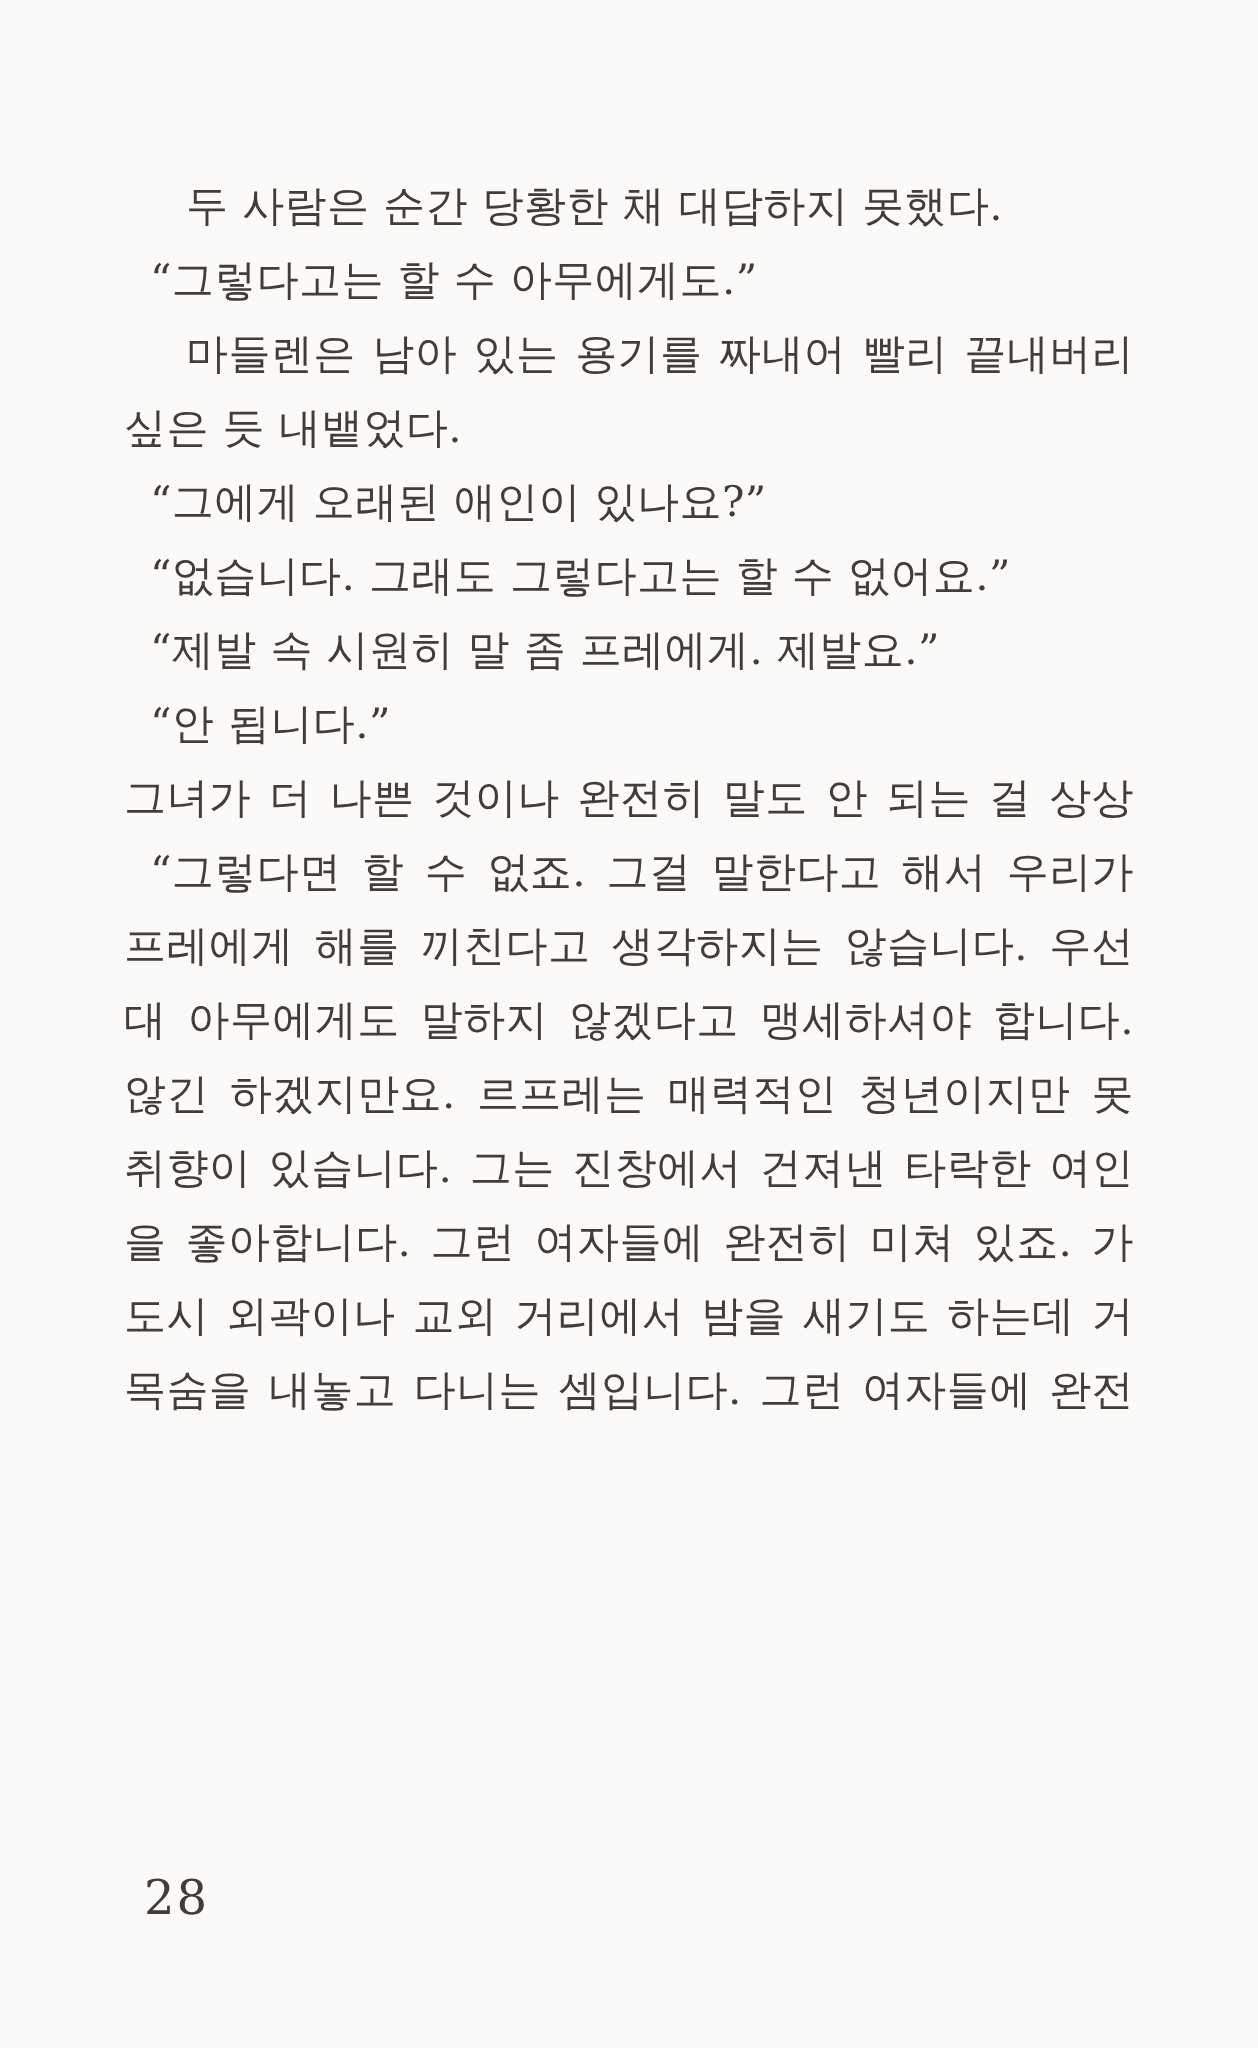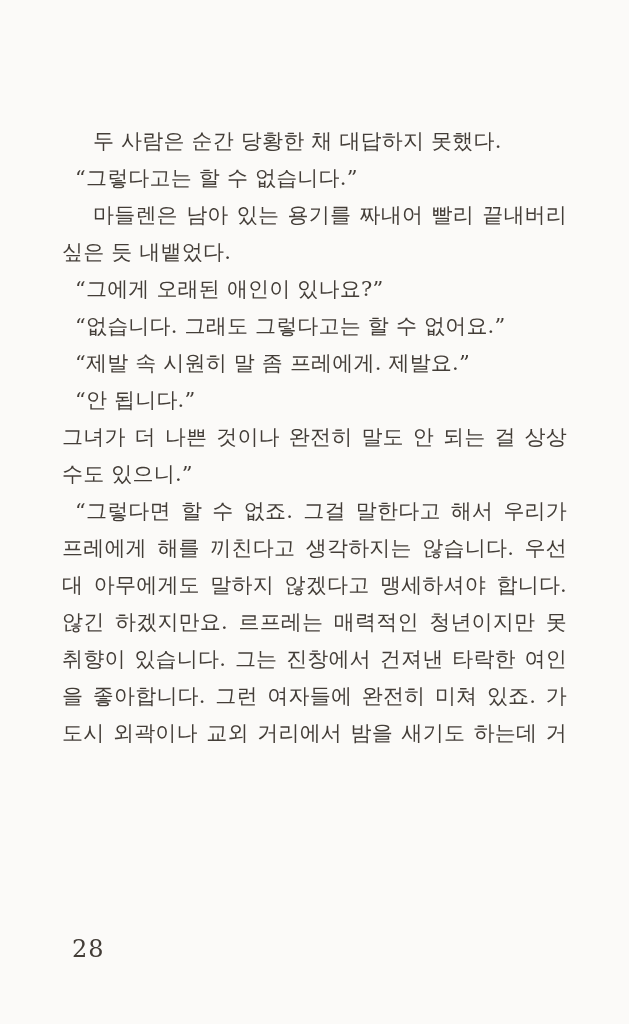--- a/index.html
+++ b/index.html
@@ -22,21 +22,20 @@
     position: relative;
     width: 629px;
     height: 1024px;
     background: var(--bg);
   }
   .text-block {
     position: absolute;
     left: 62px;
     top: 85px;
     width: 505px;
-    margin-top: 38px;
   }
   .line {
     font-size: 21px;
     line-height: 37px;
     height: 37px;
     overflow: hidden;
     letter-spacing: 0.2px;
     white-space: normal;
   }
   .line.indent { text-indent: 31px; }
@@ -54,31 +53,31 @@
     color: var(--fg);
     letter-spacing: 1px;
   }
 </style>
 </head>
 <body>
 
 <div class="page">
   <main class="text-block" id="text-block">
       <div class="line indent">두 사람은 순간 당황한 채 대답하지 못했다.</div>
-      <div class="line quote">“그렇다고는 할 수 없습니다.”</div>
+      <div class="line quote">“그렇다고는 할 수 아무에게도.”</div>
       <div class="line indent justify">마들렌은 남아 있는 용기를 짜내어 빨리 끝내버리고</div>
       <div class="line flush">싶은 듯 내뱉었다.</div>
       <div class="line quote">“그에게 오래된 애인이 있나요?”</div>
       <div class="line quote">“없습니다. 그래도 그렇다고는 할 수 없어요.”</div>
       <div class="line quote">“제발 속 시원히 말 좀 프레에게. 제발요.”</div>
       <div class="line quote">“안 됩니다.”</div>
       <div class="line flush justify">그녀가 더 나쁜 것이나 완전히 말도 안 되는 걸 상상할</div>
-      <div class="line flush">수도 있으니.”</div>
       <div class="line quote justify">“그렇다면 할 수 없죠. 그걸 말한다고 해서 우리가 르</div>
       <div class="line flush justify">프레에게 해를 끼친다고 생각하지는 않습니다. 우선 절</div>
       <div class="line flush justify">대 아무에게도 말하지 않겠다고 맹세하셔야 합니다. 어</div>
       <div class="line flush justify">않긴 하겠지만요. 르프레는 매력적인 청년이지만 못된</div>
       <div class="line flush justify">취향이 있습니다. 그는 진창에서 건져낸 타락한 여인들</div>
       <div class="line flush justify">을 좋아합니다. 그런 여자들에 완전히 미쳐 있죠. 가끔</div>
       <div class="line flush justify">도시 외곽이나 교외 거리에서 밤을 새기도 하는데 거의</div>
+      <div class="line flush justify">목숨을 내놓고 다니는 셈입니다. 그런 여자들에 완전</div>
     </main>
   <div class="page-number">28</div>
 </div>
 
 </body></html>

